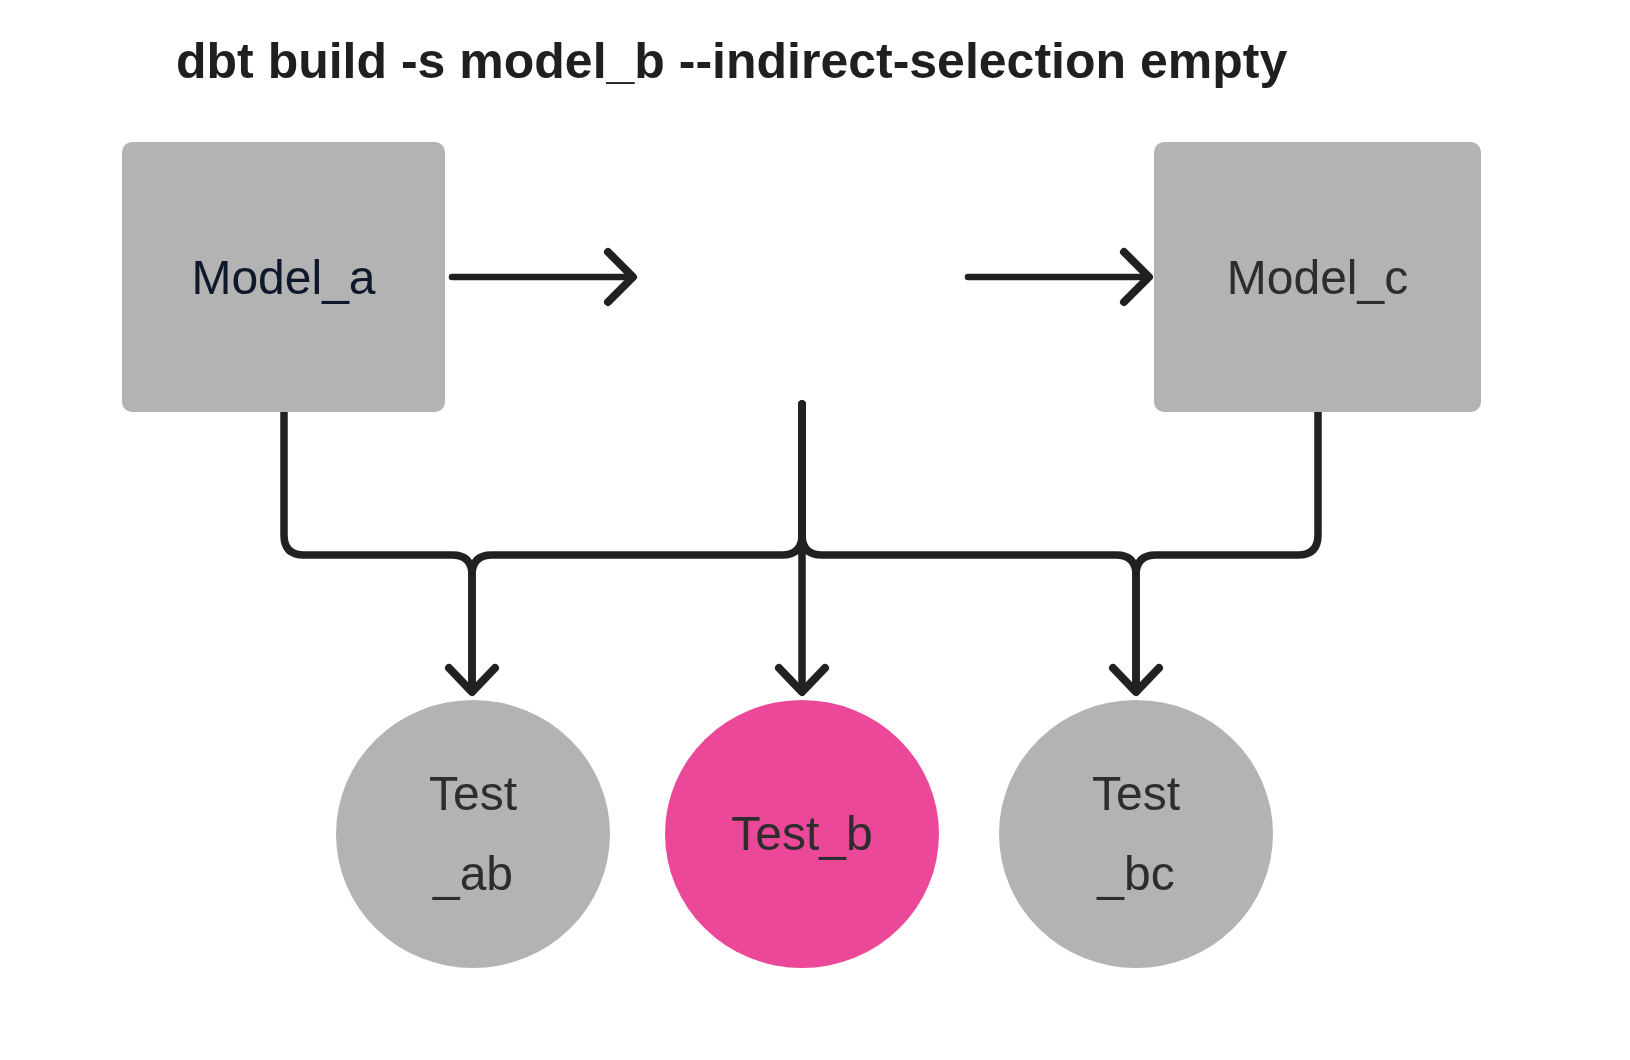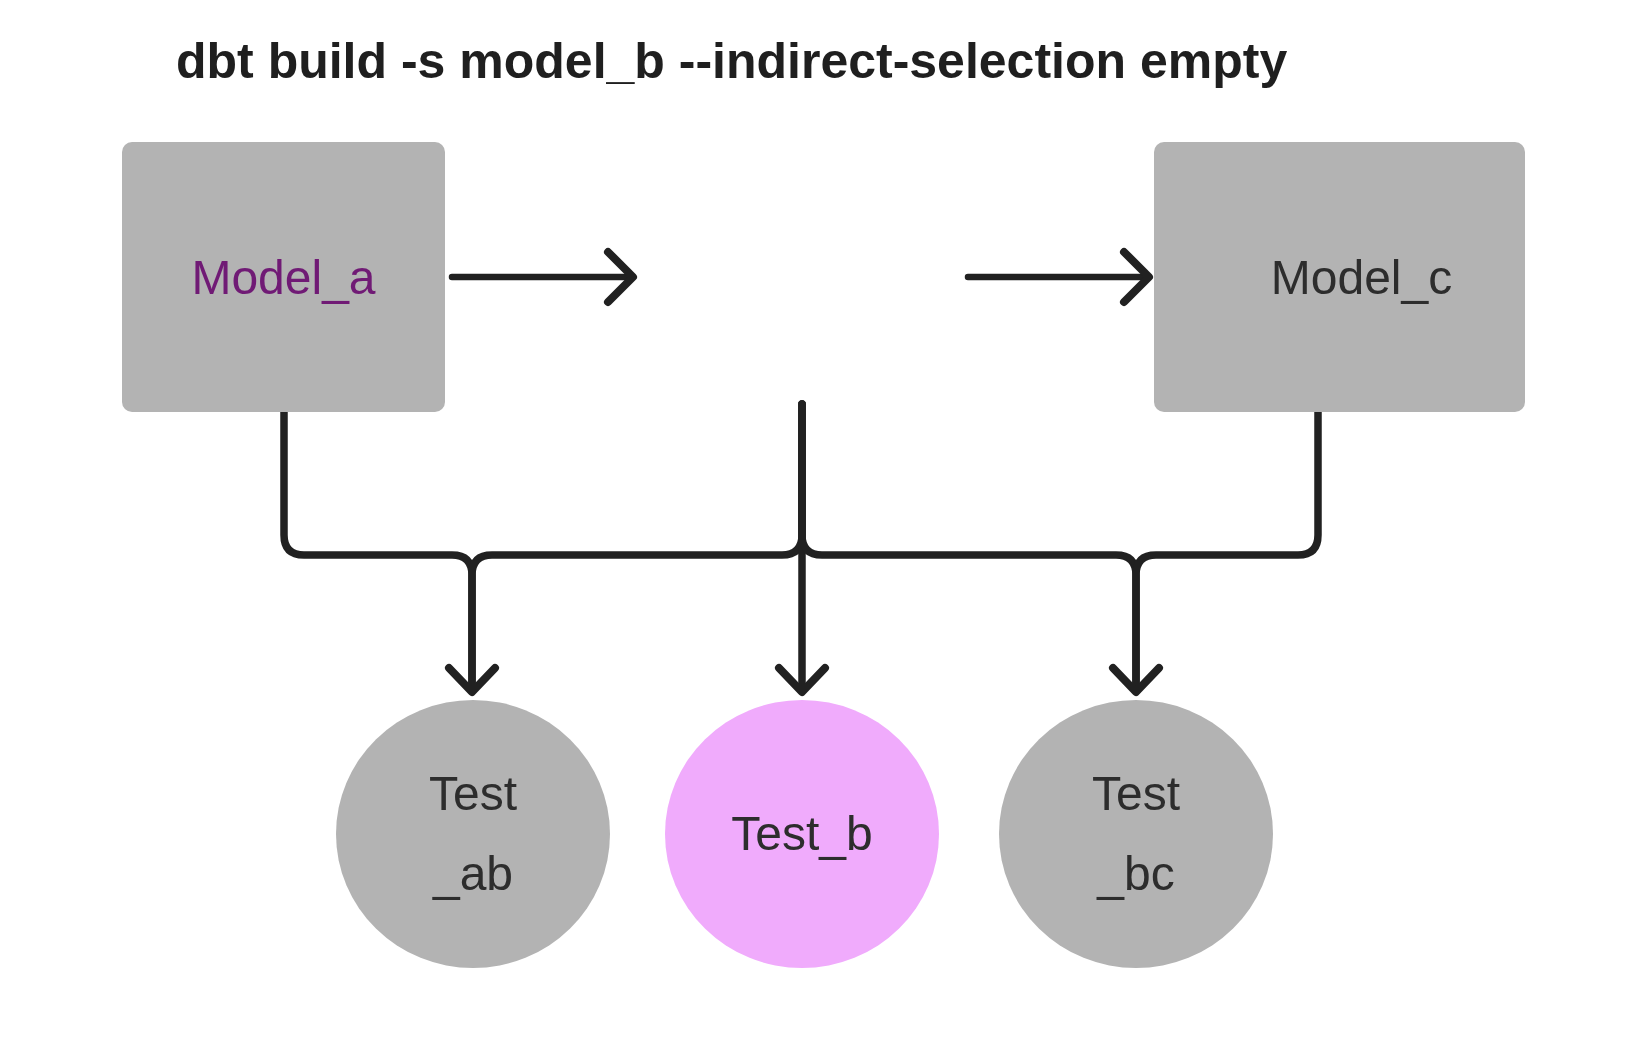--- a/index.html
+++ b/index.html
@@ -32,21 +32,21 @@
     text-align: center;
   }
   .box {
     width: 323px;
     height: 270px;
     border-radius: 10px;
     font-size: 48px;
   }
   #model-a { left: 122px;  top: 142px; }
   #model-b { left: 638px;  top: 142px; width: 327px; height: 268px; }
-  #model-c { left: 1154px; top: 142px; width: 327px; padding-left: 44px; }
+  #model-c { left: 1154px; top: 142px; width: 327px; }
   .circle {
     flex-direction: column;
     border-radius: 50%;
     font-size: 48px;
     line-height: 80px;
   }
   #test-ab { left: 336px;  top: 700px; width: 274px; height: 268px; }
   #test-b  { left: 665px;  top: 700px; width: 274px; height: 268px; }
   #test-bc { left: 999px;  top: 700px; width: 274px; height: 268px; }
   .label, .label-line { display: block; }
@@ -76,35 +76,35 @@
       <path class="conn" d="M 802 404 L 802 535 Q 802 555 822 555 L 1116 555 Q 1136 555 1136 575 L 1136 690"></path>
 
       <path class="conn" d="M 1318 404 L 1318 535 Q 1318 555 1298 555 L 1156 555 Q 1136 555 1136 575 L 1136 690"></path>
 
       <path class="head" d="M 449 668 L 472 692 L 495 668"></path>
       <path class="head" d="M 779 668 L 802 692 L 825 668"></path>
       <path class="head" d="M 1113 668 L 1136 692 L 1159 668"></path>
     </g>
   </svg>
 
-  <div class="node box" id="model-a" style="background-color: rgb(179, 179, 179); color: #701a75;">
+  <div class="node box" id="model-a" style="background-color: rgb(179, 179, 179); color: #0f172a;">
     <span class="label">Model_a</span>
   </div>
 
 
   <div class="node box" id="model-c" style="background-color: rgb(179, 179, 179); color: rgb(45, 45, 45);">
     <span class="label">Model_c</span>
   </div>
 
   <div class="node circle" id="test-ab" style="background-color: rgb(179, 179, 179); color: rgb(45, 45, 45);">
     <span class="label-line">Test</span>
     <span class="label-line">_ab</span>
   </div>
 
-  <div class="node circle" id="test-b" style="background-color: #f0abfc; color: rgb(45, 45, 45);">
+  <div class="node circle" id="test-b" style="background-color: #ec4899; color: rgb(45, 45, 45);">
     <span class="label-line">Test_b</span>
   </div>
 
   <div class="node circle" id="test-bc" style="background-color: rgb(179, 179, 179); color: rgb(45, 45, 45);">
     <span class="label-line">Test</span>
     <span class="label-line">_bc</span>
   </div>
 
 </div>
 

